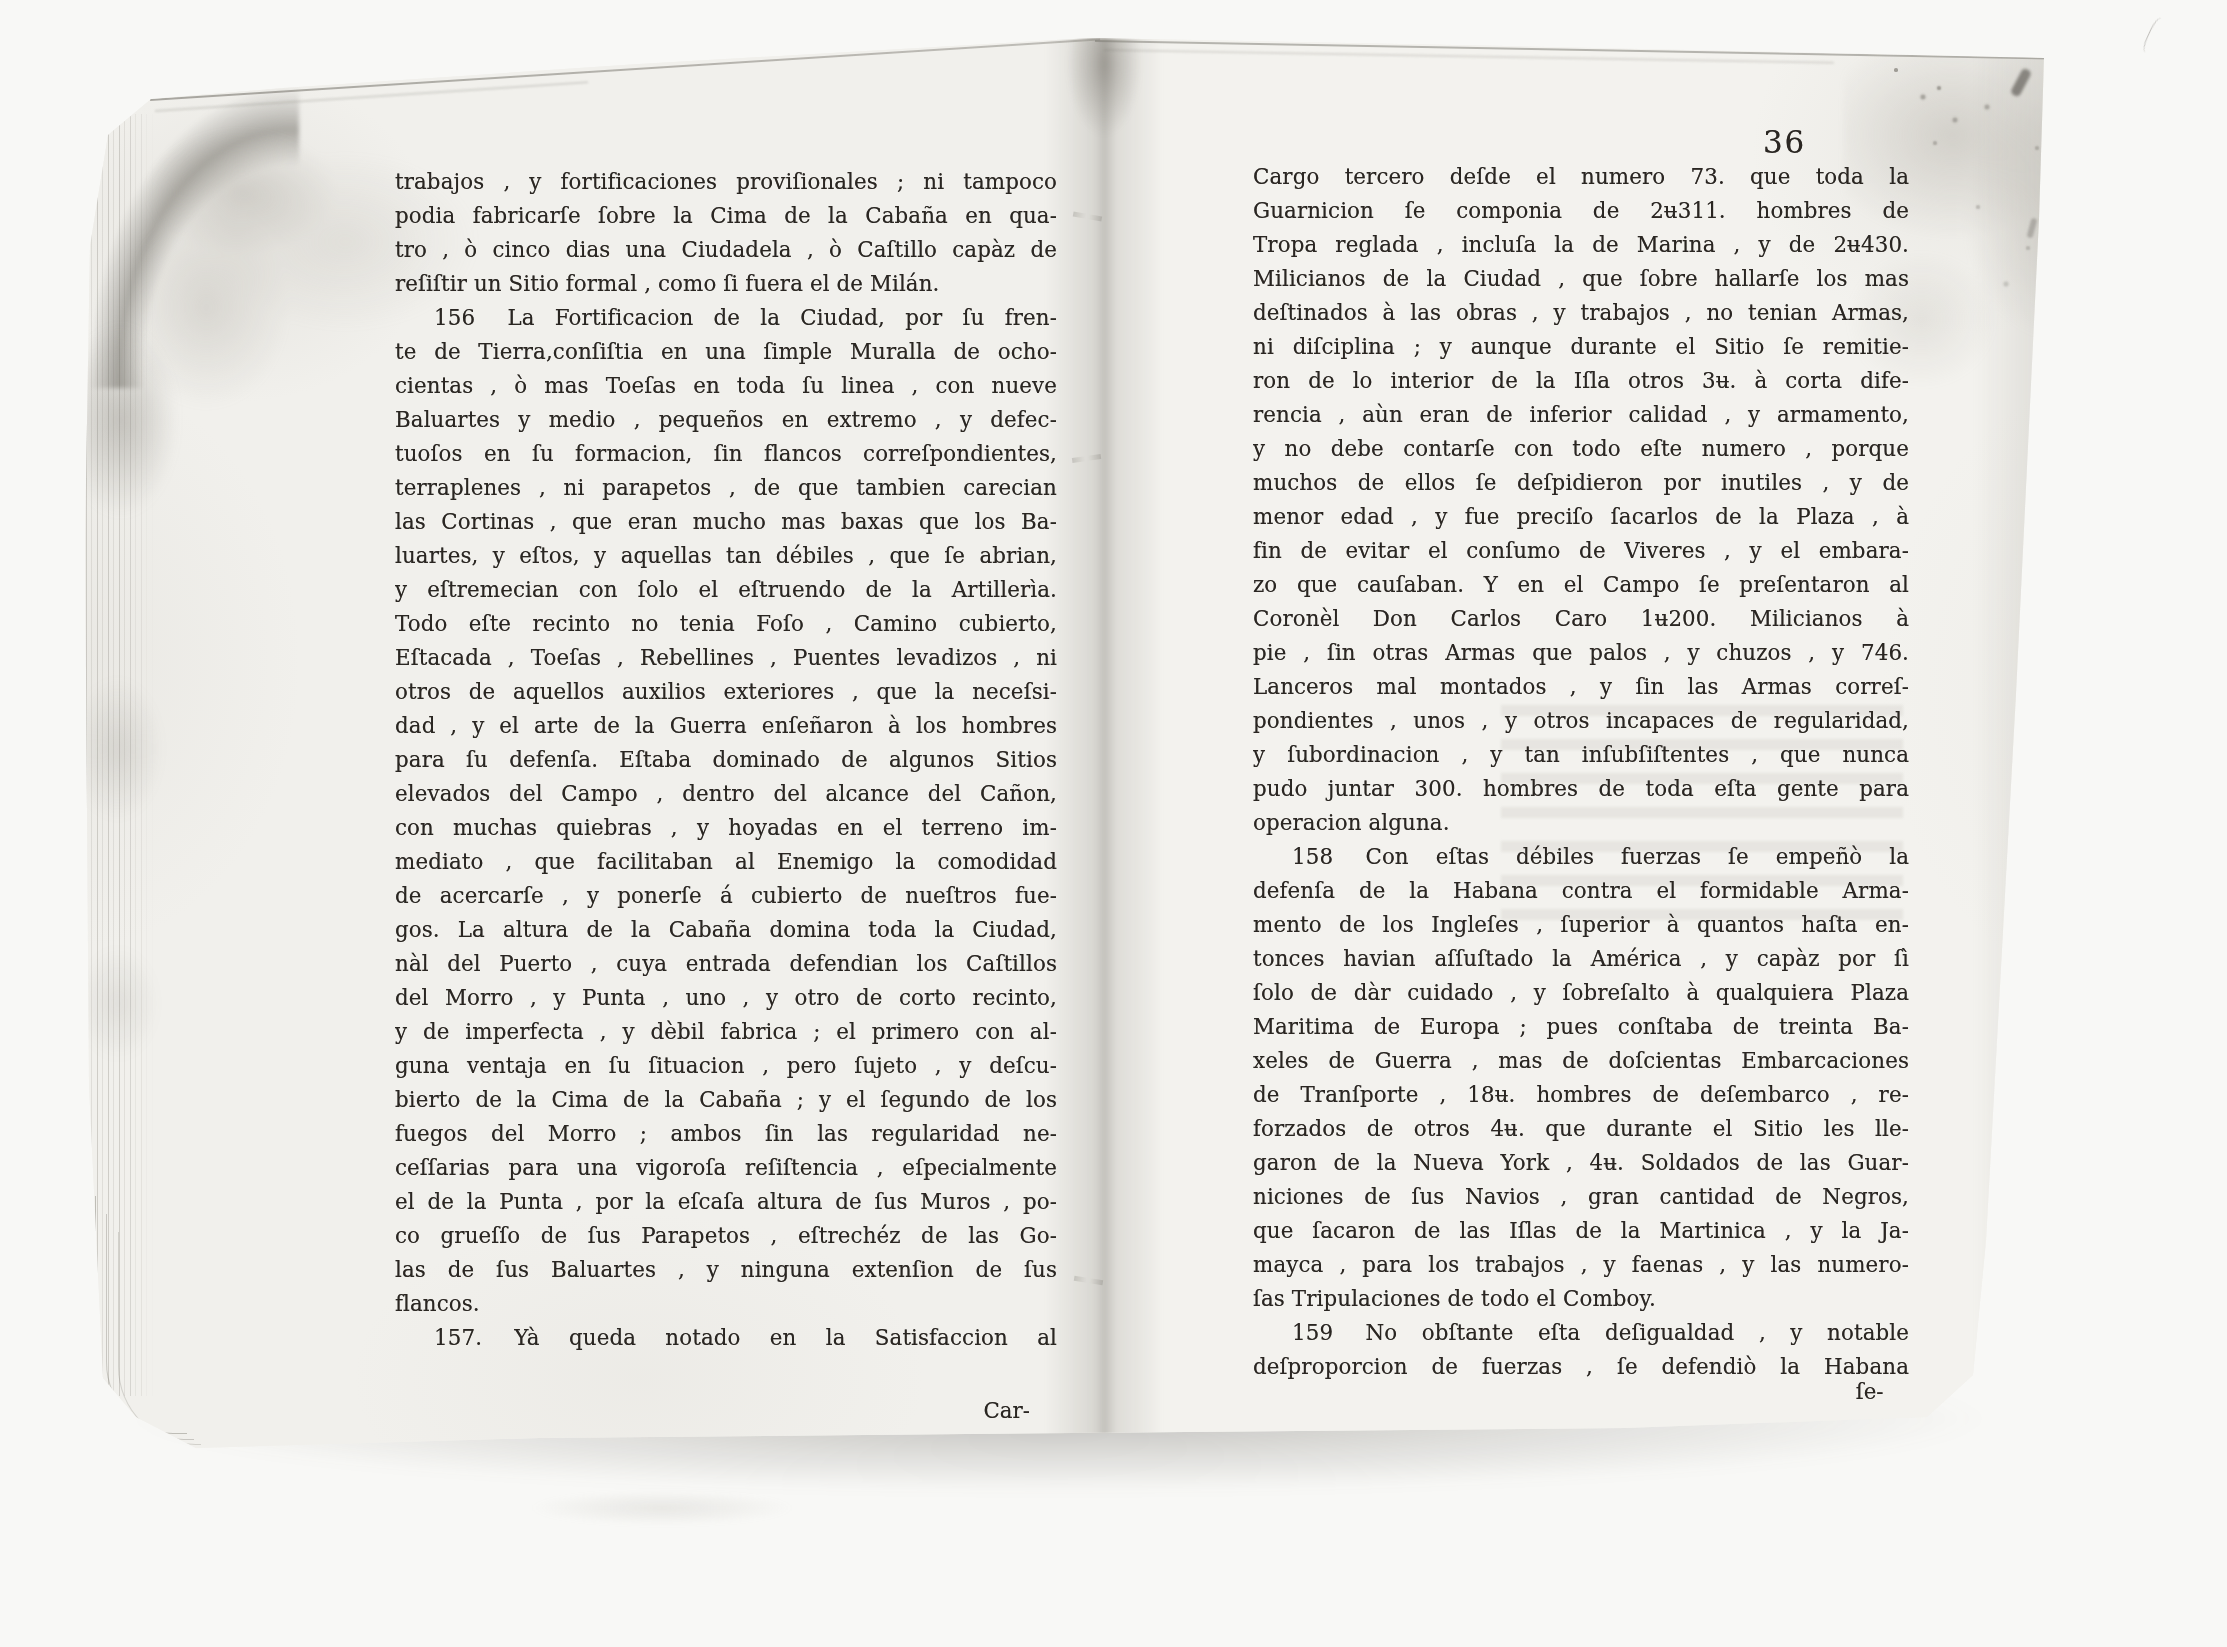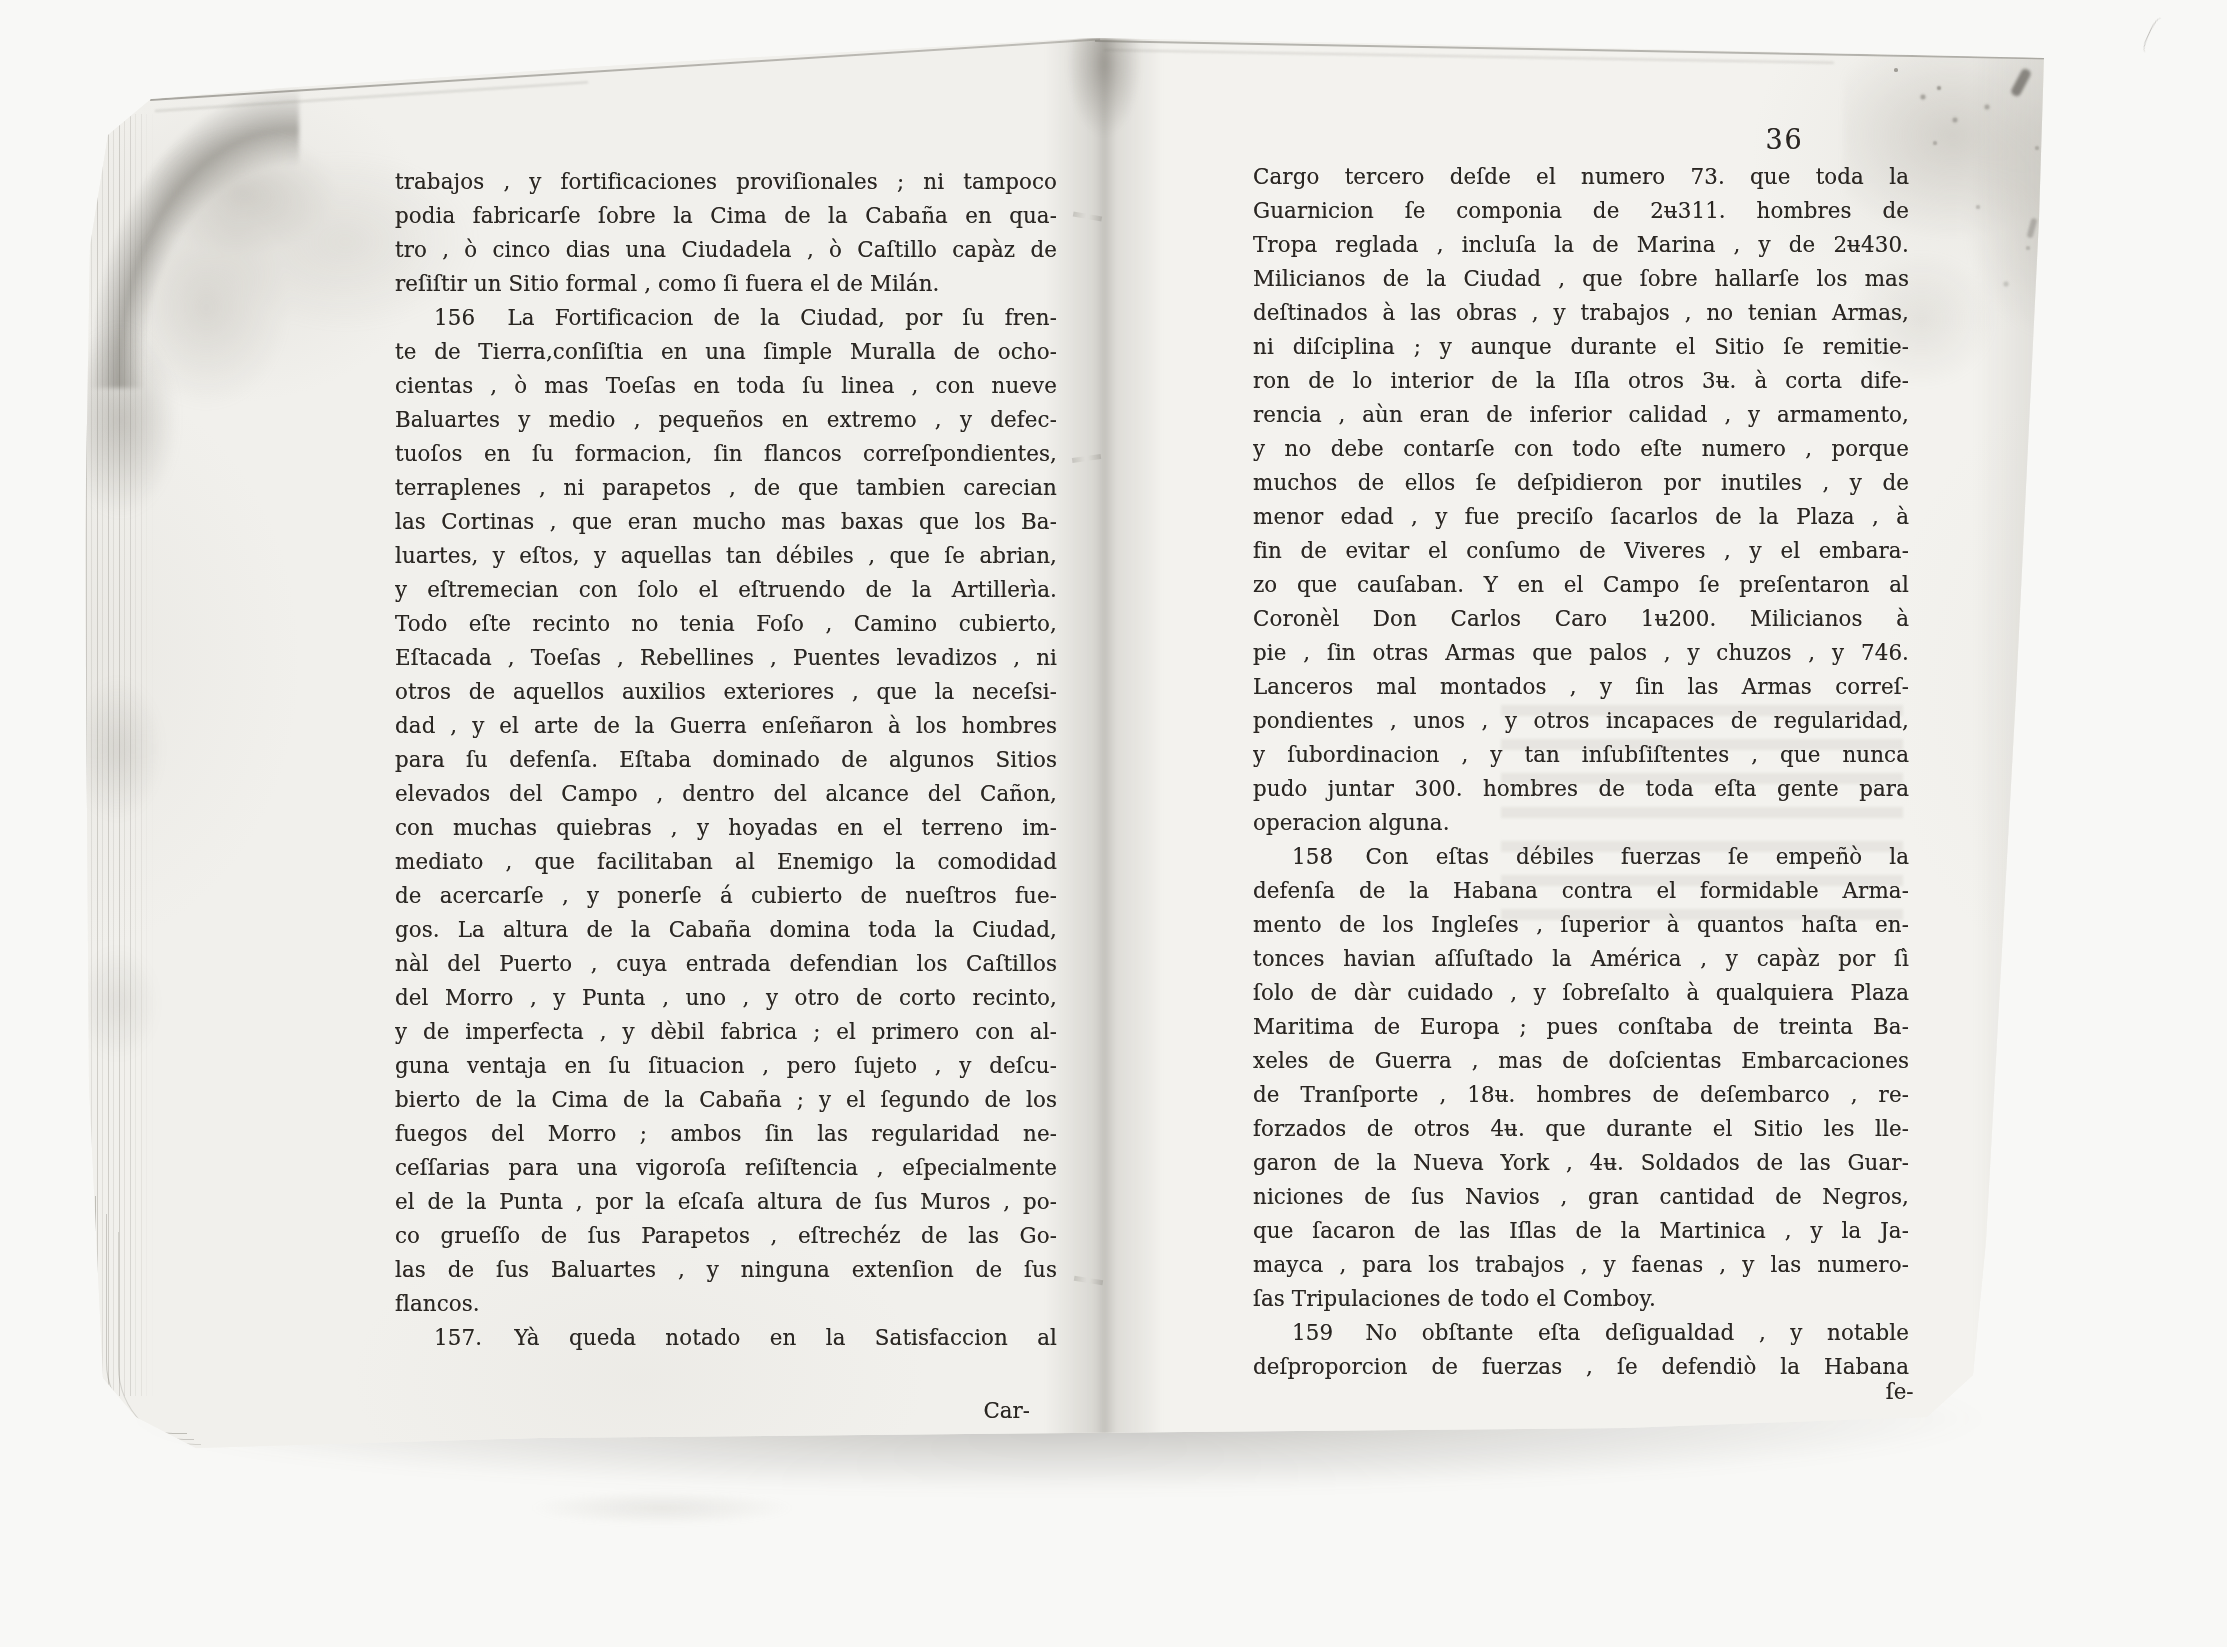--- a/index.html
+++ b/index.html
@@ -123,23 +123,23 @@
   .col{position:absolute;font-family:"DejaVu Serif", serif;font-size:21.4px;line-height:34px;
     color:#2a2622;text-shadow:0 0 0.5px rgba(42,38,34,.55);letter-spacing:0.1px;}
   .colL{left:395px;top:165px;width:662px;}
   .colR{left:1253px;top:160px;width:656px;}
   .tline{height:34px;overflow:hidden;text-align:justify;text-align-last:justify;}
   .tline.s-e{text-align-last:left;}
   .tline.s-i{text-indent:39px;}
   .catch{position:absolute;font-family:"DejaVu Serif", serif;font-size:21.4px;line-height:34px;
     color:#2a2622;text-shadow:0 0 0.5px rgba(42,38,34,.55);text-align:right;box-sizing:border-box;}
   .catchL{left:395px;top:1380px;width:662px;padding-right:27px;margin-top:14px;}
-  .catchR{left:1274px;top:1375px;width:656px;padding-right:16.4px;text-align:right;}
+  .catchR{left:1244px;top:1375px;width:656px;padding-right:16.4px;text-align:right;}
   .pagenum{position:absolute;left:1755px;top:124px;width:59px;text-align:center;
-    font-family:"DejaVu Serif", serif;font-size:27px;color:#2a2622;letter-spacing:1.8px;
+    font-family:"DejaVu Serif", serif;font-size:31px;color:#2a2622;letter-spacing:1.8px;
     text-shadow:0 0 0.5px rgba(42,38,34,.5);}
 </style>
 </head>
 <body>
 
 <div class="photo">
   <div class="book-shadow"></div>
   <div class="bg-wrinkle"></div>
   <div class="bg-mark-tr"></div>
 

